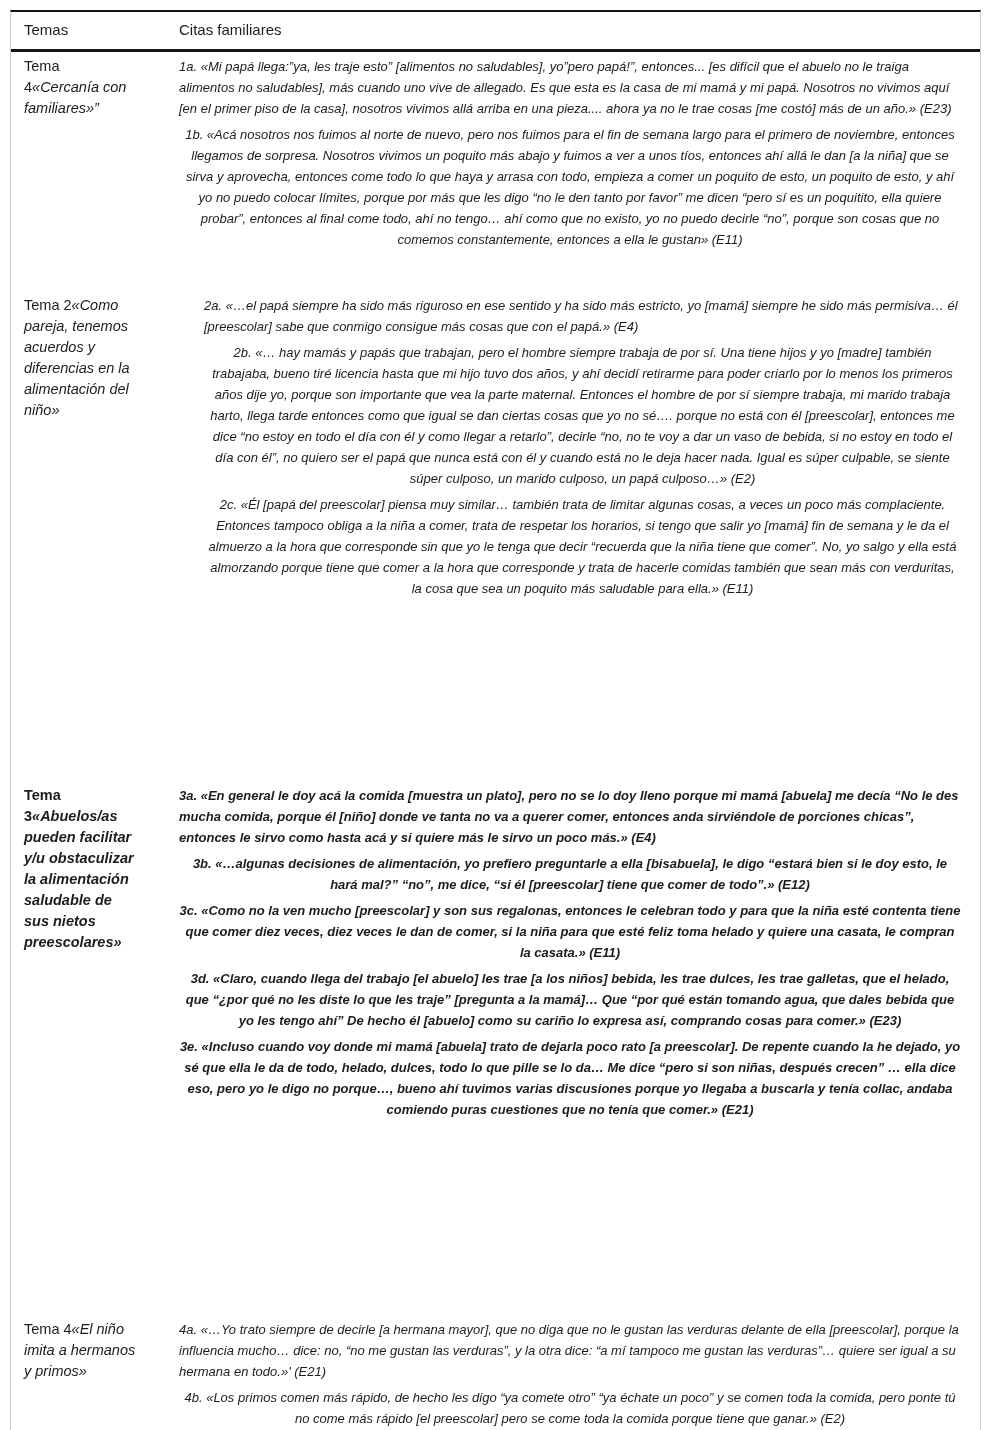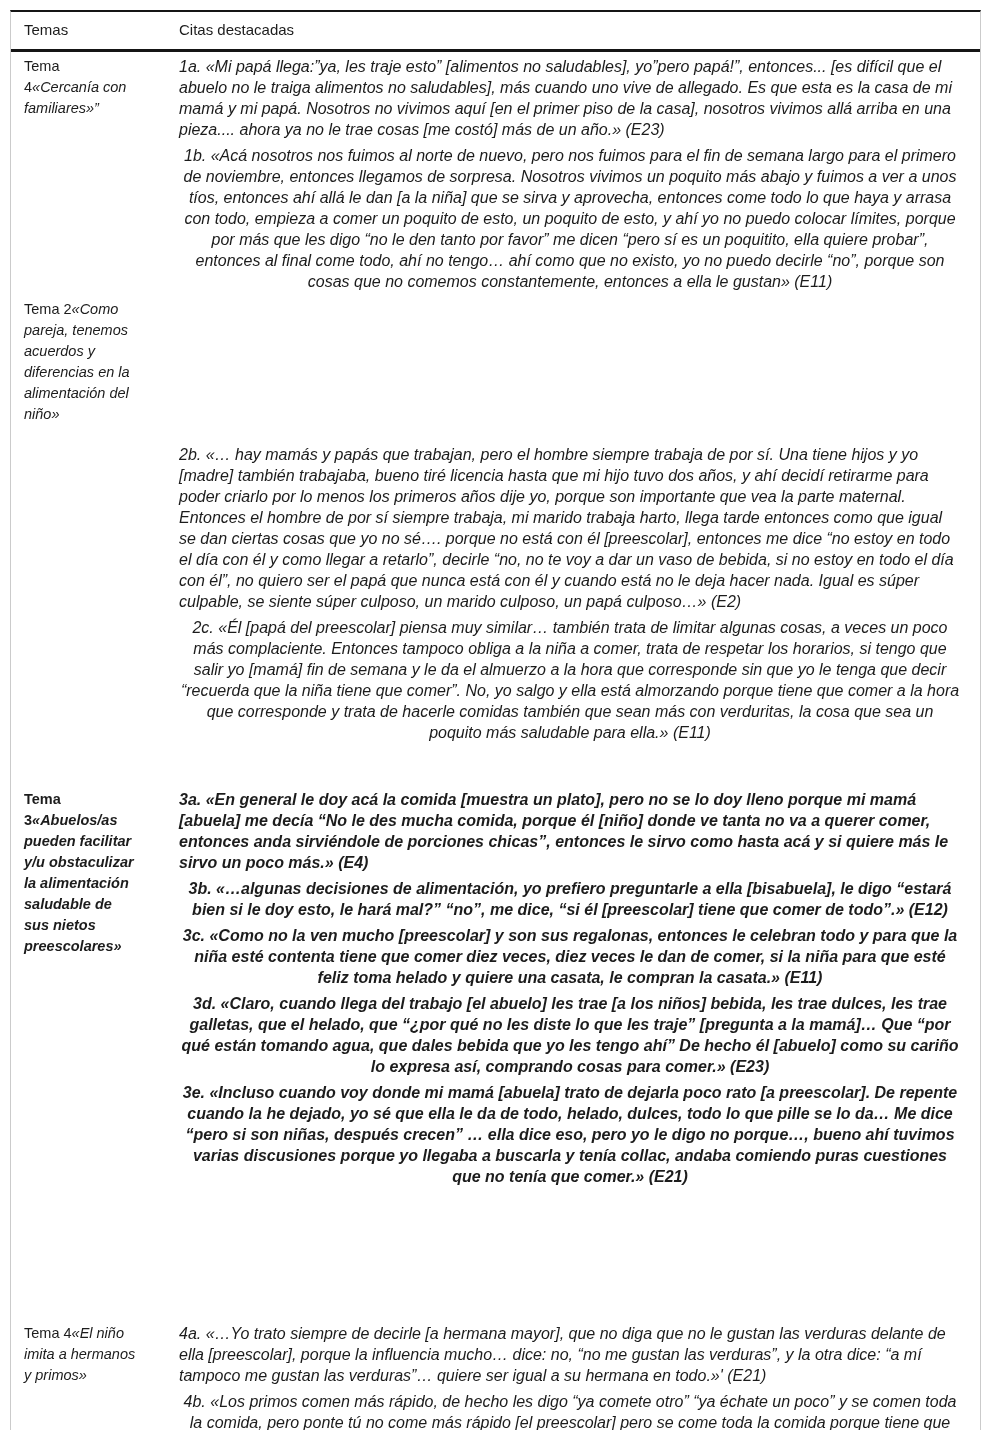--- a/index.html
+++ b/index.html
@@ -33,67 +33,68 @@
   }
   .col-tema{
     flex:0 0 112px;
     margin-right:43px;
     font-size:14.5px;
     line-height:21px;
   }
   .col-citas{
     flex:1 1 auto;
     min-width:0;
-    font-size:16px;
+    font-size:13px;
     line-height:21px;
     font-style:italic;
   }
   .thead .col-tema,.thead .col-citas{font-style:normal;font-size:15px;}
   .row{
     display:flex;
     box-sizing:border-box;
     padding:4px 19px 3px 13px;
   }
   .row-1{min-height:239px;}
-  .row-2{min-height:490px;}
+  .row-2{min-height:490px;gap:25px;}
   .row-3{min-height:494px;font-weight:bold;}
   .row-4{min-height:145px;margin-top:40px;}
   .tema-title{font-style:italic;}
   .quote{margin:0;}
   .quote + .quote{margin-top:5px;text-align:center;}
   .mt-xl{margin-top:145px;}
   .mt-lg{margin-top:120px;}
   .mt-sm{margin-top:22px;}
 </style>
 </head>
 <body>
 
 <div class="page">
   <div class="table">
 
     <div class="thead">
       <div class="col-tema">Temas</div>
-      <div class="col-citas">Citas destacadas</div>
+      <div class="col-citas">Citas familiares</div>
     </div>
 
     <div class="row row-1">
       <div class="col-tema">
         <span class="tema-prefix">Tema 4</span><span class="tema-title">«Cercanía con familiares»”</span>
       </div>
       <div class="col-citas">
         <p class="quote">1a. «Mi papá llega:”ya, les traje esto” [alimentos no saludables], yo”pero papá!”, entonces... [es difícil que el abuelo no le traiga alimentos no saludables], más cuando uno vive de allegado. Es que esta es la casa de mi mamá y mi papá. Nosotros no vivimos aquí [en el primer piso de la casa], nosotros vivimos allá arriba en una pieza.... ahora ya no le trae cosas [me costó] más de un año.» (E23)</p>
         <p class="quote">1b. «Acá nosotros nos fuimos al norte de nuevo, pero nos fuimos para el fin de semana largo para el primero de noviembre, entonces llegamos de sorpresa. Nosotros vivimos un poquito más abajo y fuimos a ver a unos tíos, entonces ahí allá le dan [a la niña] que se sirva y aprovecha, entonces come todo lo que haya y arrasa con todo, empieza a comer un poquito de esto, un poquito de esto, y ahí yo no puedo colocar límites, porque por más que les digo “no le den tanto por favor” me dicen “pero sí es un poquitito, ella quiere probar”, entonces al final come todo, ahí no tengo… ahí como que no existo, yo no puedo decirle “no”, porque son cosas que no comemos constantemente, entonces a ella le gustan» (E11)</p>
       </div>
     </div>
 
     <div class="row row-2">
       <div class="col-tema">
         <span class="tema-prefix">Tema 2</span><span class="tema-title">«Como pareja, tenemos acuerdos y diferencias en la alimentación del niño»</span>
       </div>
       <div class="col-citas">
+        <p class="quote">2a. «…el papá siempre ha sido más riguroso en ese sentido y ha sido más estricto, yo [mamá] siempre he sido más permisiva… él [preescolar] sabe que conmigo consigue más cosas que con el papá.» (E4)</p>
         <p class="quote mt-xl">2b. «… hay mamás y papás que trabajan, pero el hombre siempre trabaja de por sí. Una tiene hijos y yo [madre] también trabajaba, bueno tiré licencia hasta que mi hijo tuvo dos años, y ahí decidí retirarme para poder criarlo por lo menos los primeros años dije yo, porque son importante que vea la parte maternal. Entonces el hombre de por sí siempre trabaja, mi marido trabaja harto, llega tarde entonces como que igual se dan ciertas cosas que yo no sé…. porque no está con él [preescolar], entonces me dice “no estoy en todo el día con él y como llegar a retarlo”, decirle “no, no te voy a dar un vaso de bebida, si no estoy en todo el día con él”, no quiero ser el papá que nunca está con él y cuando está no le deja hacer nada. Igual es súper culpable, se siente súper culposo, un marido culposo, un papá culposo…» (E2)</p>
         <p class="quote">2c. «Él [papá del preescolar] piensa muy similar… también trata de limitar algunas cosas, a veces un poco más complaciente. Entonces tampoco obliga a la niña a comer, trata de respetar los horarios, si tengo que salir yo [mamá] fin de semana y le da el almuerzo a la hora que corresponde sin que yo le tenga que decir “recuerda que la niña tiene que comer”. No, yo salgo y ella está almorzando porque tiene que comer a la hora que corresponde y trata de hacerle comidas también que sean más con verduritas, la cosa que sea un poquito más saludable para ella.» (E11)</p>
       </div>
     </div>
 
     <div class="row row-3">
       <div class="col-tema">
         <span class="tema-prefix">Tema 3</span><span class="tema-title">«Abuelos/as pueden facilitar y/u obstaculizar la alimentación saludable de sus nietos preescolares»</span>
       </div>
       <div class="col-citas">

